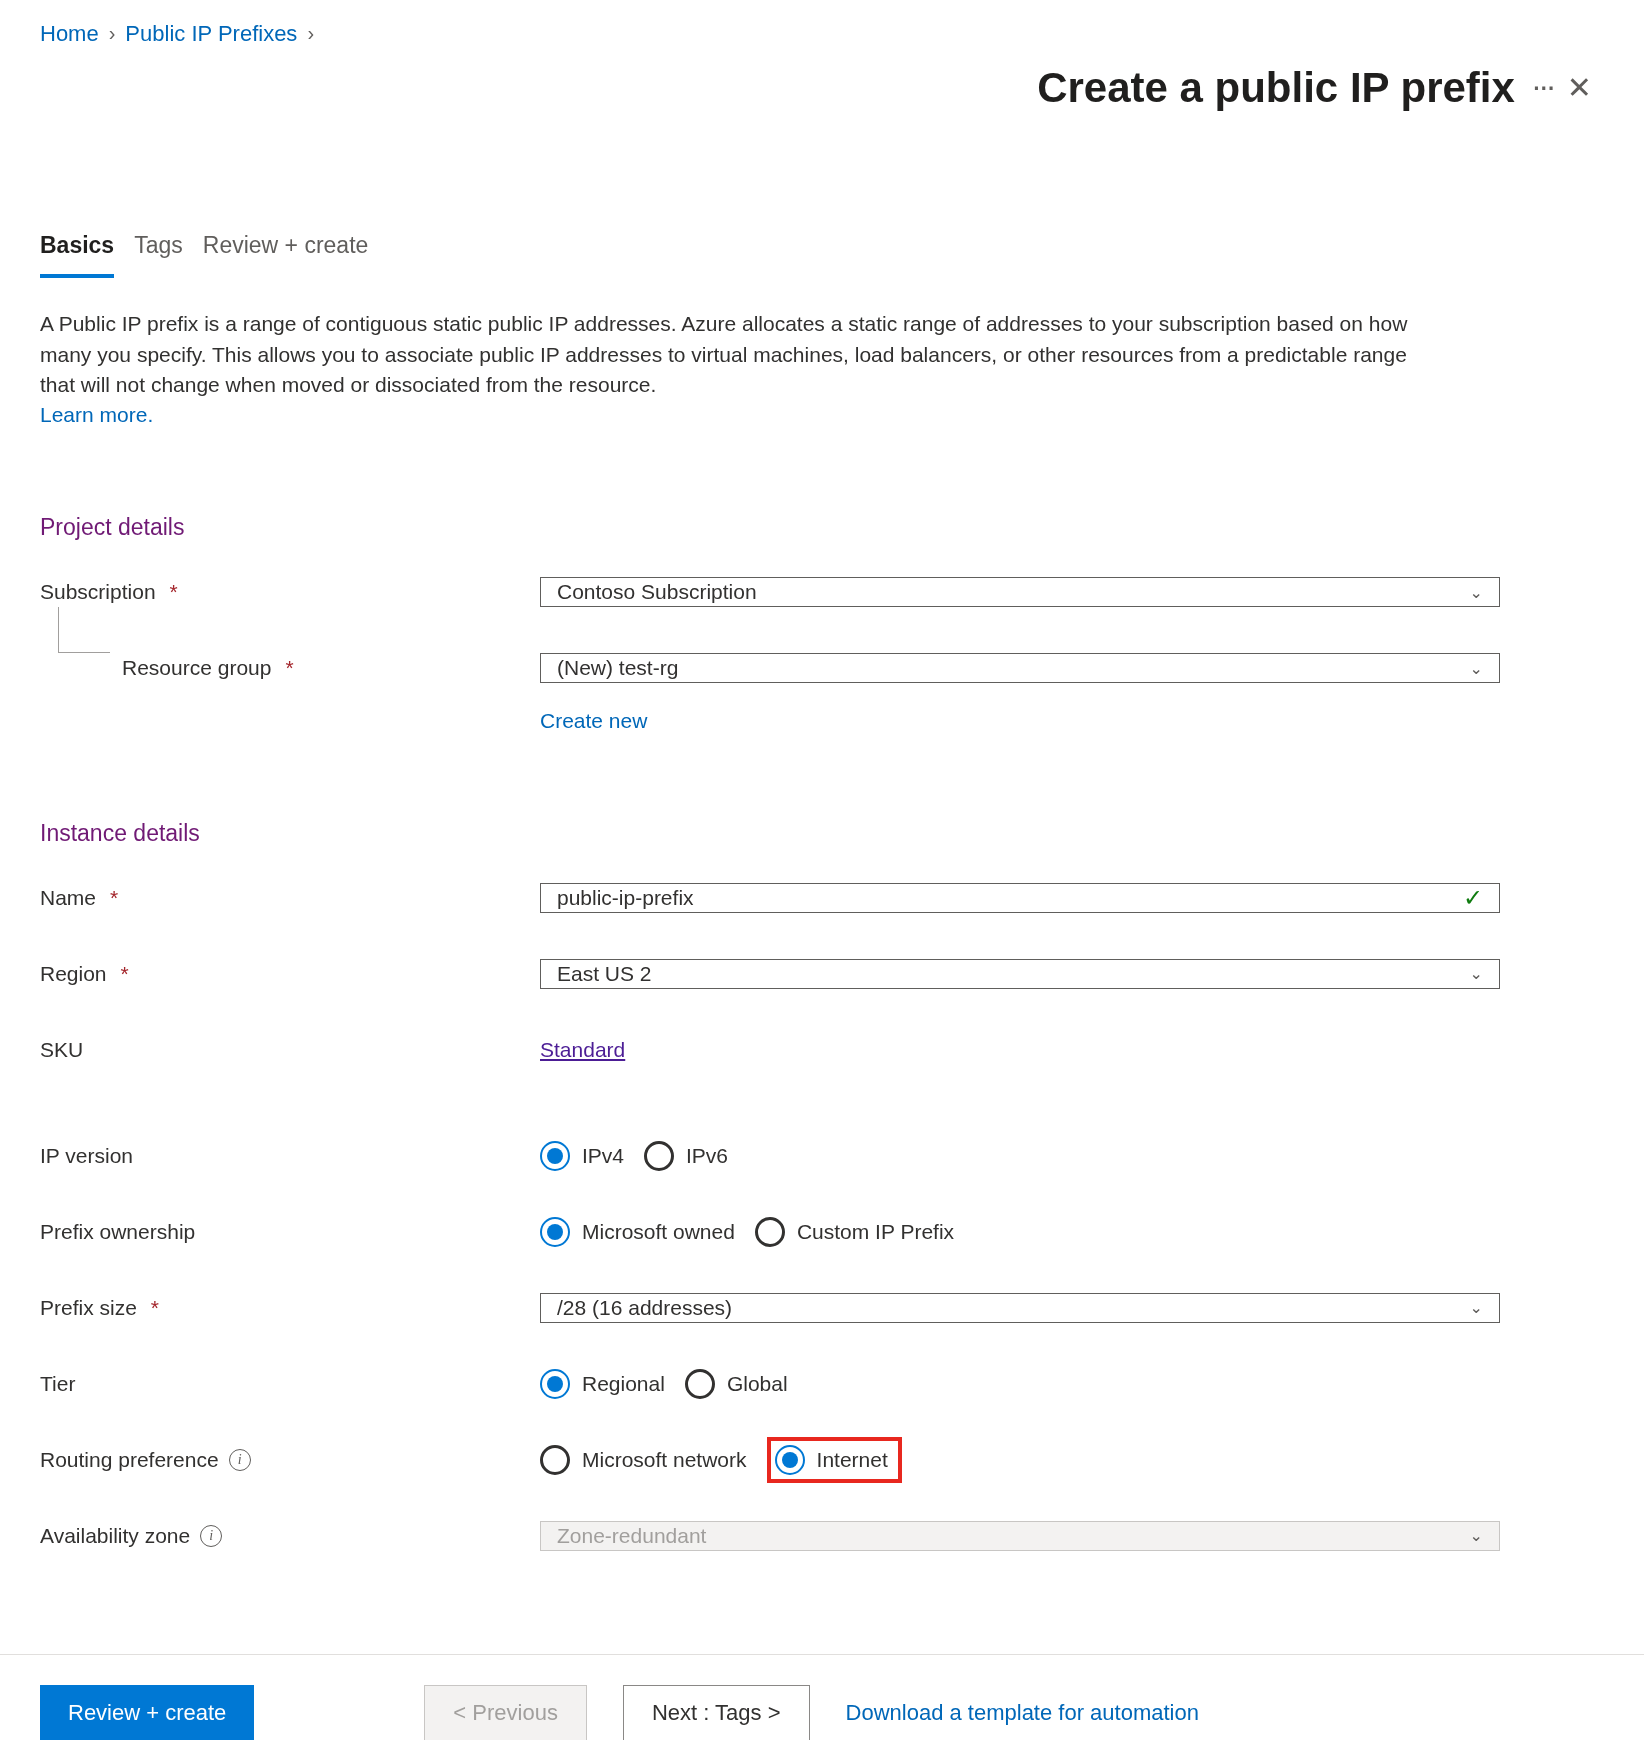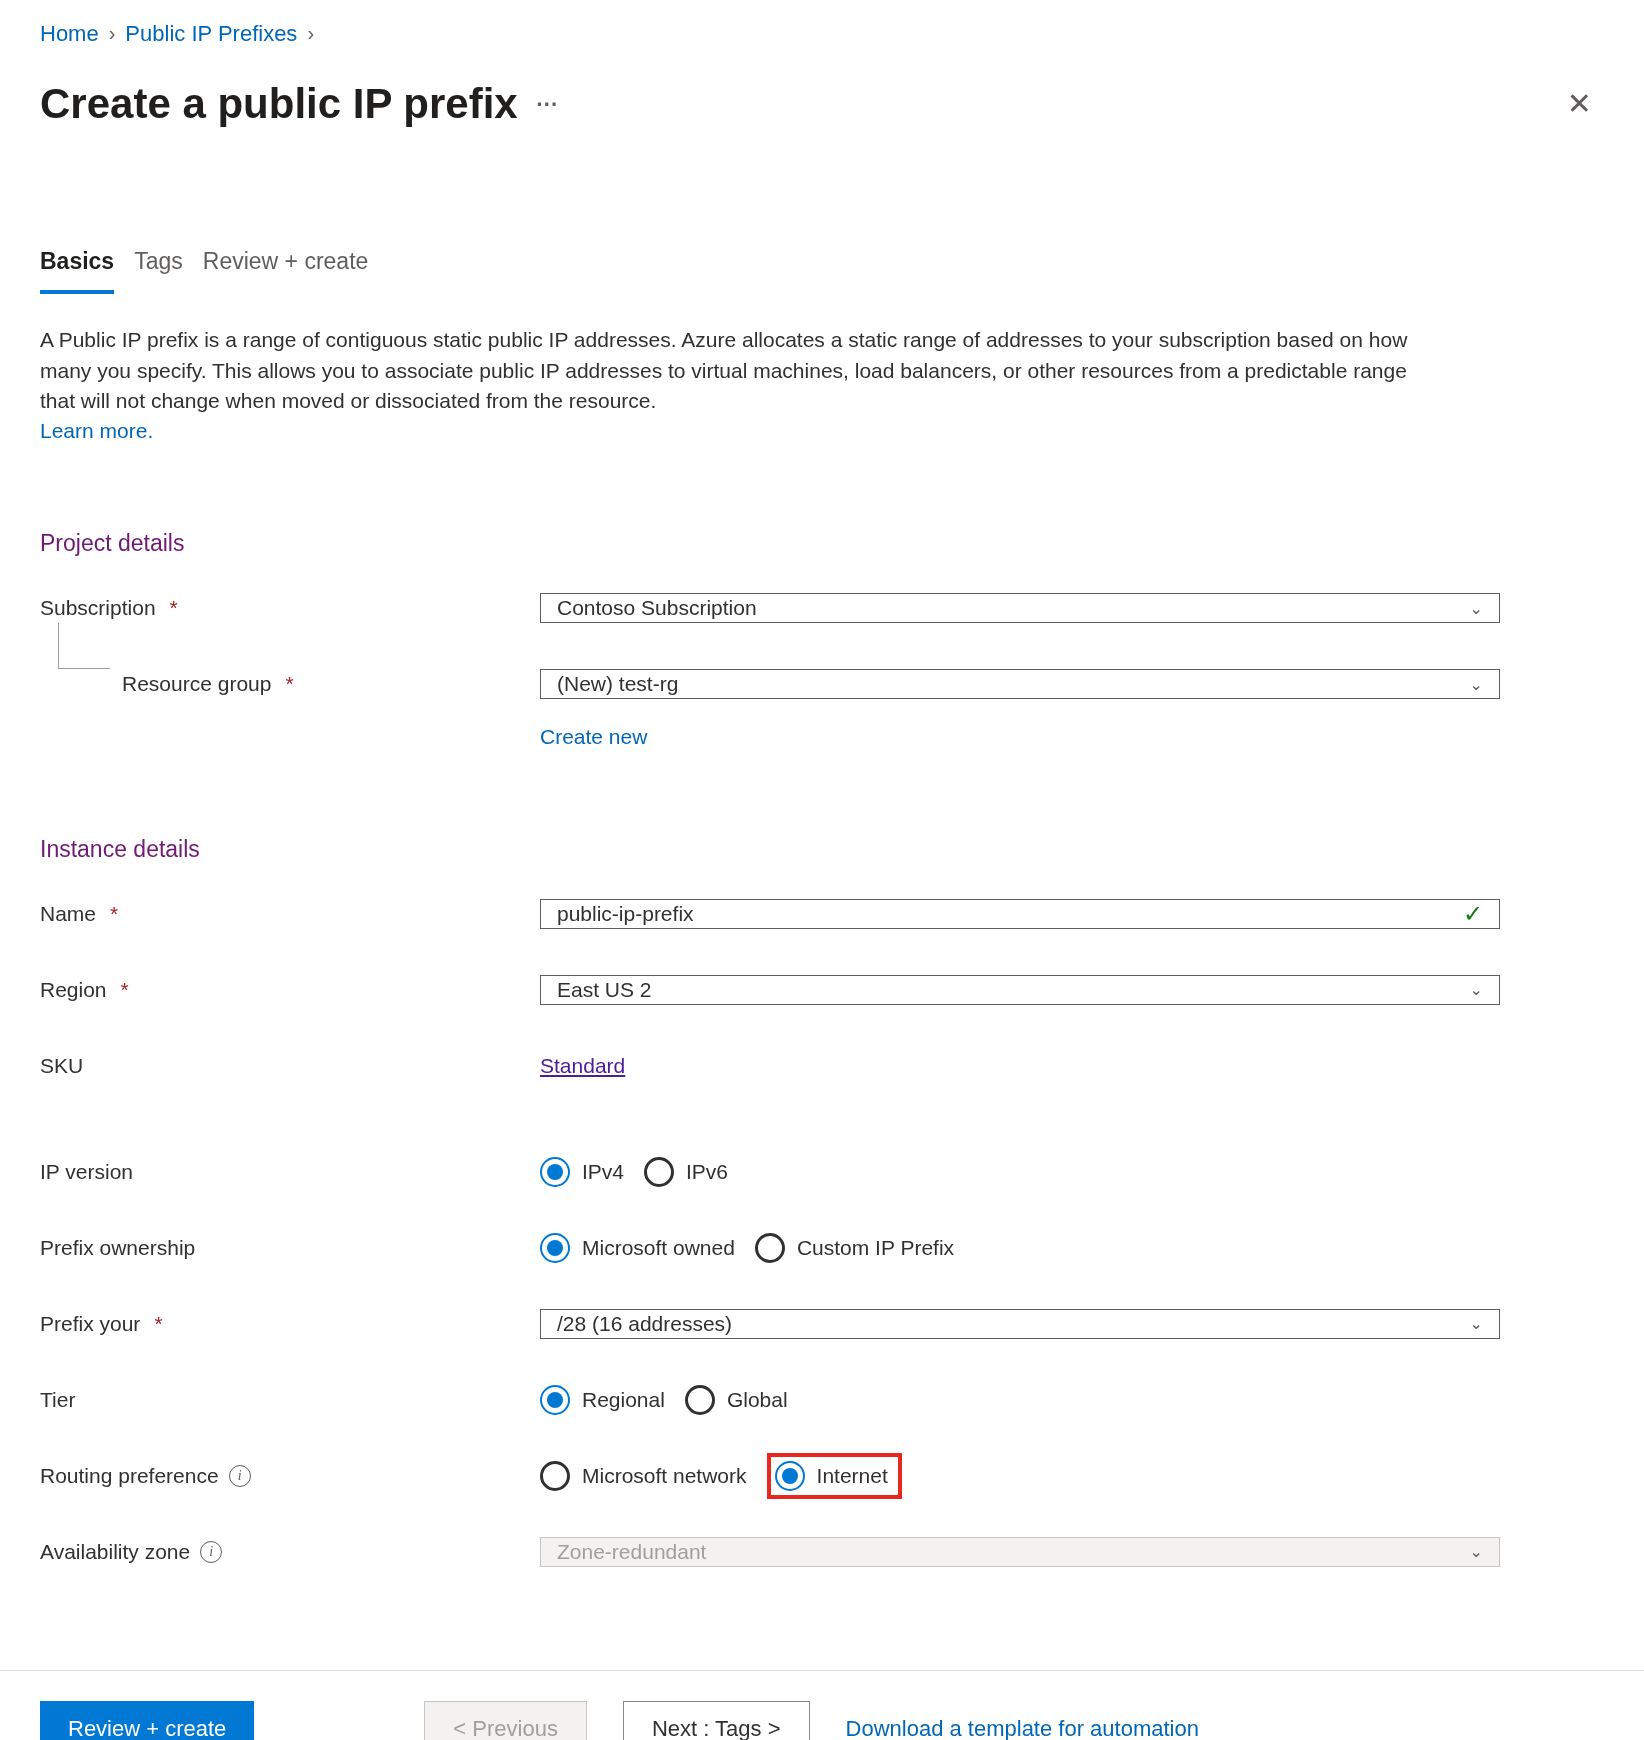--- a/index.html
+++ b/index.html
@@ -20,22 +20,22 @@
     padding-top: 18px;
     font-size: 22px;
   }
   .breadcrumb a { color: #0067b8; text-decoration: none; }
   .breadcrumb .chev { color: #605e5c; font-size: 20px; }
 
   
   .header-row {
     display: flex;
     align-items: center;
-    justify-content: space-between;
-    margin-top: 24px;
+    justify-content: flex-end;
+    margin-top: 8px;
   }
   .page-title {
     font-size: 42px;
     font-weight: 600;
     color: #201f1e;
     display: flex;
     align-items: center;
     gap: 18px;
   }
   .more-dots { font-size: 22px; color: #605e5c; }
@@ -322,21 +322,21 @@
         <label class="radio unsel-hollow">
           <span class="dot"></span>
             <span>Custom IP Prefix</span>
         </label>
       </div>
     </div>
   </div>
 
   <div class="row">
     <div class="lbl">
-      <span>Prefix your</span>
+      <span>Prefix size</span>
         <span class="req">*</span>
     </div>
     <div class="ctrl">
       <div class="dropdown">
         <span>/28 (16 addresses)</span>
         <span class="chev-d">⌄</span>
       </div>
     </div>
   </div>
 

